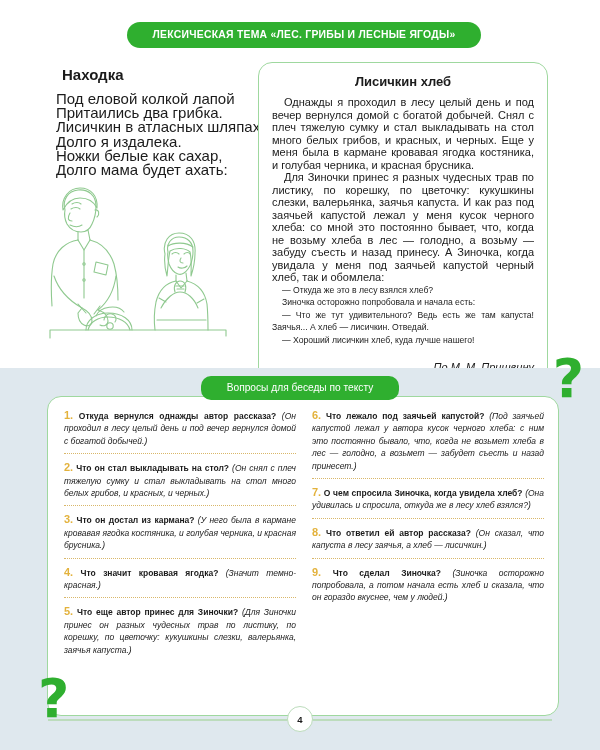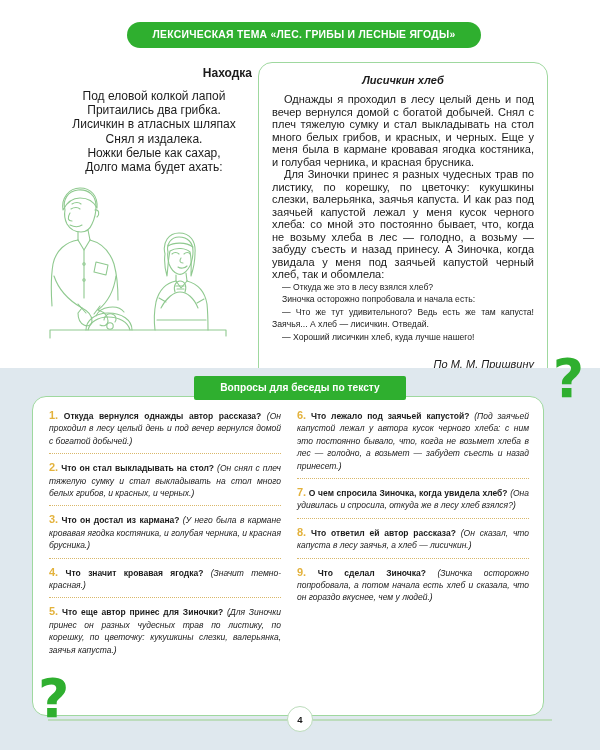--- a/index.html
+++ b/index.html
@@ -52,32 +52,31 @@
   }
 
   
   .poem-col {
     position: absolute;
     left: 56px;
     top: 4px;
     width: 196px;
   }
   .poem-title {
-    font-size: 12px;
-    font-weight: bold;
-    color: #1b1b1b;
-    text-align: right;
+    font-size: 15px;
+    font-weight: bold;
+    color: #1b1b1b;
+    text-align: left;
     margin-bottom: 9px;
     padding-left: 6px;
   }
   .poem-body {
-    font-size: 12px;
+    font-size: 15px;
     line-height: 14.2px;
     color: #1b1b1b;
-    text-align: center;
   }
   .poem-body div { white-space: nowrap; }
 
   
   .illus {
     position: absolute;
     left: 48px;
     top: 118px;
     width: 200px;
     height: 182px;
@@ -89,26 +88,25 @@
     left: 258px;
     top: 0px;
     width: 290px;
     min-height: 290px;
     background: #ffffff;
     border: 1.6px solid #9fd89f;
     border-radius: 14px;
     padding: 11px 13px 12px 13px;
   }
   .story-title {
-    font-size: 11px;
+    font-size: 13px;
     font-weight: bold;
     color: #1b1b1b;
     text-align: center;
     margin-bottom: 7px;
-    font-style: italic;
   }
   .story-p {
     font-size: 11px;
     line-height: 12.5px;
     color: #1b1b1b;
     text-align: justify;
     text-indent: 12px;
     margin-bottom: 0px;
   }
   .story-dlg {
@@ -142,30 +140,30 @@
     left: 0;
     width: 600px;
     display: flex;
     justify-content: center;
     z-index: 5;
   }
   .q-pill {
     background: #2faf2f;
     color: #ffffff;
     font-size: 10.2px;
-    font-weight: bold;
+    font-weight: normal;
     padding: 6px 26px 7px 26px;
-    border-radius: 2px;
+    border-radius: 10px;
     white-space: nowrap;
   }
 
   
   .q-card {
     position: absolute;
-    left: 32px;
+    left: 47px;
     top: 28px;
     width: 512px;
     height: 320px;
     background: #ffffff;
     border: 1.6px solid #9fd89f;
     border-radius: 14px;
     padding: 12px 14px 10px 16px;
     display: flex;
     gap: 16px;
   }
@@ -253,21 +251,21 @@
   </div>
 
   <div class="top-area">
 
     <div class="poem-col">
       <div class="poem-title">Находка</div>
       <div class="poem-body">
         <div>Под еловой колкой лапой</div>
         <div>Притаились два грибка.</div>
         <div>Лисичкин в атласных шляпах</div>
-        <div>Снял я издалека.</div>
+        <div>Долго я издалека.</div>
         <div>Ножки белые как сахар,</div>
         <div>Долго мама будет ахать:</div>
       </div>
     </div>
 
     <svg class="illus" viewBox="0 0 200 182">
       <g fill="none" stroke="#8fc98f" stroke-width="1.1" stroke-linecap="round" stroke-linejoin="round">
 
         <path d="M2,150 L178,150 M2,150 L2,158 M178,150 L178,156"></path>
 

